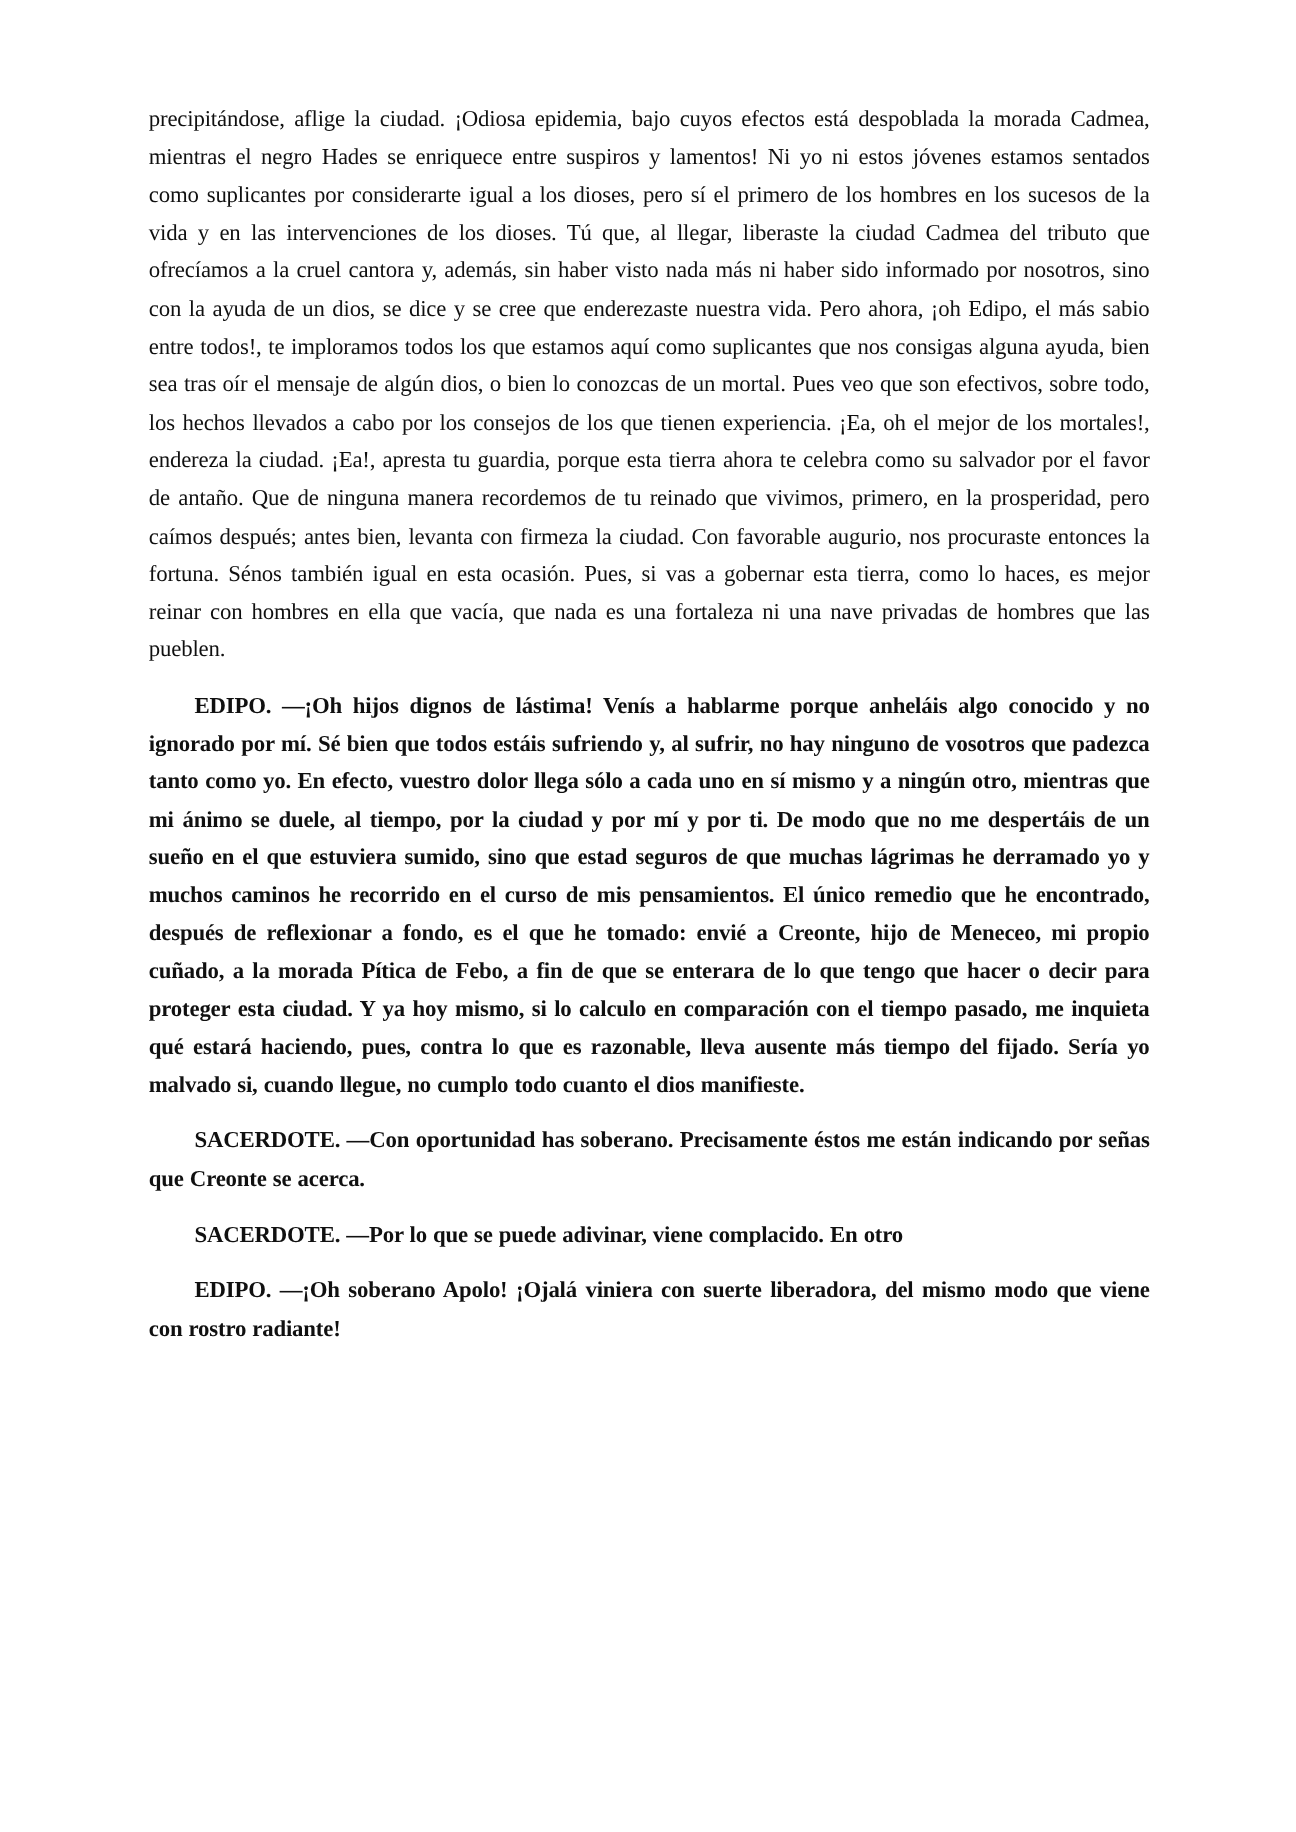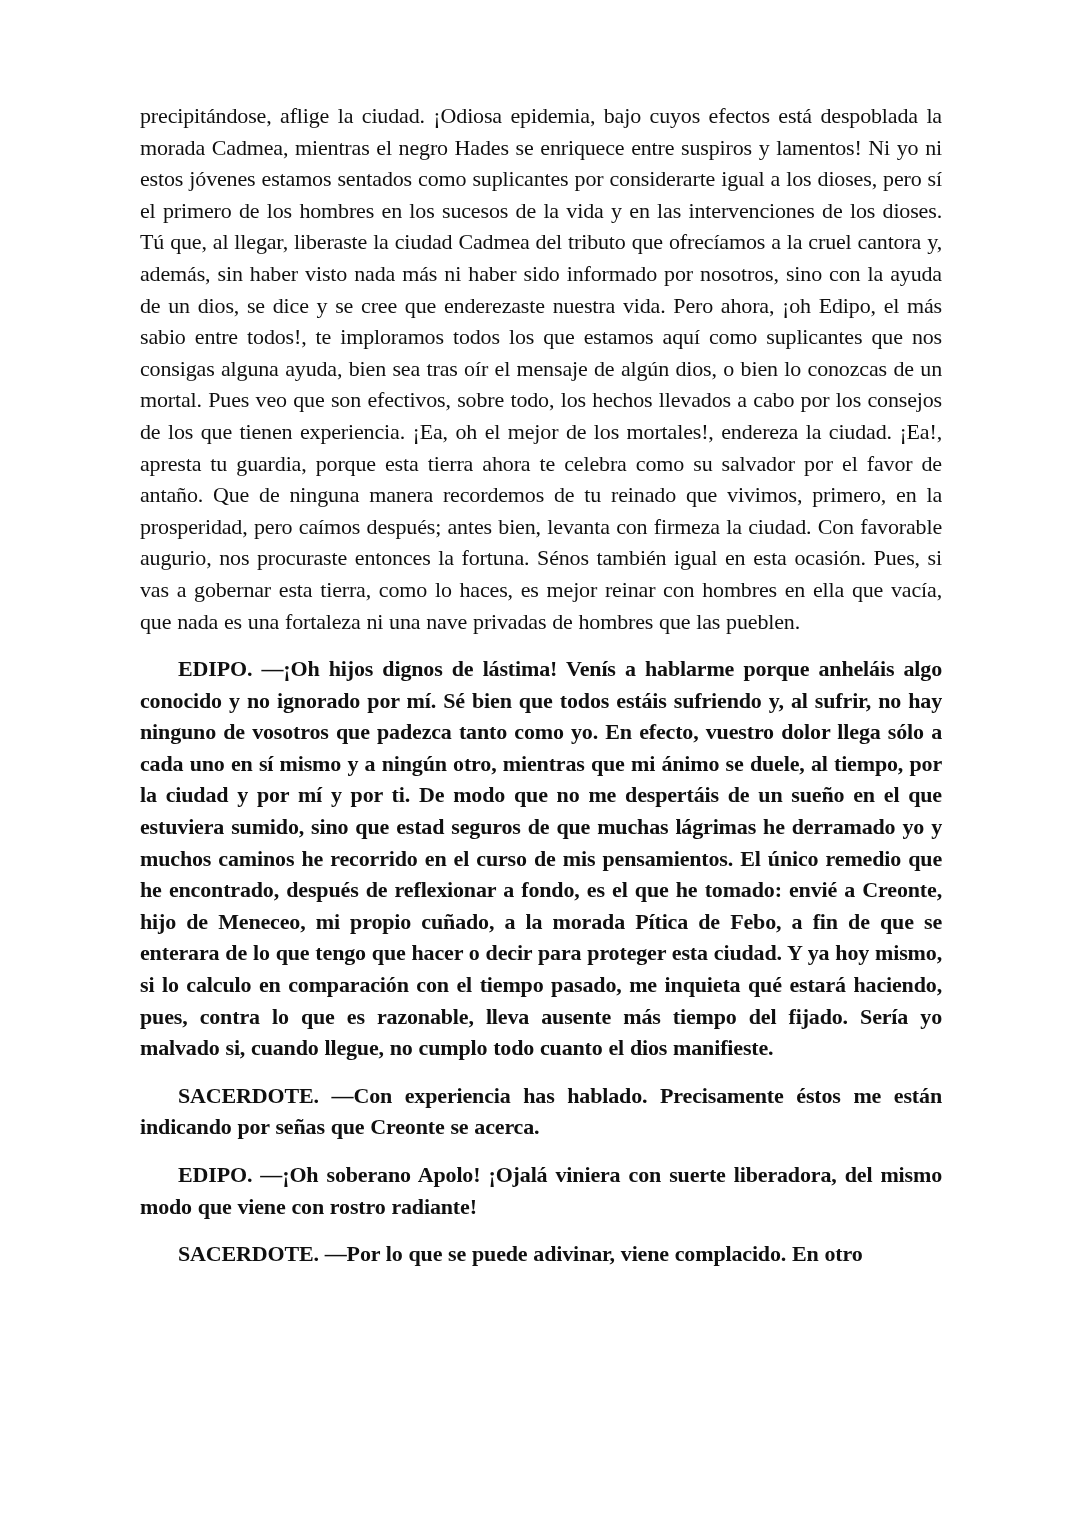--- a/index.html
+++ b/index.html
@@ -15,37 +15,37 @@
   .page {
     box-sizing: border-box;
     width: 1080px;
     height: 1527px;
     padding: 84px 122px 0 124px;
     background: #ffffff;
     color: #101010;
     font-family: "Liberation Serif", "DejaVu Serif", serif;
   }
   .paragraph {
-    margin: 16px;
-    font-size: 22px;
+    margin: 0;
+    font-size: 19px;
     line-height: 31.6px;
     text-align: justify;
     letter-spacing: -0.15px;
     word-spacing: 0.5px;
   }
   .paragraph + .paragraph {
     margin-top: 15px;
   }
   .paragraph.indented {
     text-indent: 38px;
     font-weight: bold;
   }
 </style>
 </head>
 <body>
 
 <div class="page">
   <p class="paragraph">precipitándose, aflige la ciudad. ¡Odiosa epidemia, bajo cuyos efectos está despoblada la morada Cadmea, mientras el negro Hades se enriquece entre suspiros y lamentos! Ni yo ni estos jóvenes estamos sentados como suplicantes por considerarte igual a los dioses, pero sí el primero de los hombres en los sucesos de la vida y en las intervenciones de los dioses. Tú que, al llegar, liberaste la ciudad Cadmea del tributo que ofrecíamos a la cruel cantora y, además, sin haber visto nada más ni haber sido informado por nosotros, sino con la ayuda de un dios, se dice y se cree que enderezaste nuestra vida. Pero ahora, ¡oh Edipo, el más sabio entre todos!, te imploramos todos los que estamos aquí como suplicantes que nos consigas alguna ayuda, bien sea tras oír el mensaje de algún dios, o bien lo conozcas de un mortal. Pues veo que son efectivos, sobre todo, los hechos llevados a cabo por los consejos de los que tienen experiencia. ¡Ea, oh el mejor de los mortales!, endereza la ciudad. ¡Ea!, apresta tu guardia, porque esta tierra ahora te celebra como su salvador por el favor de antaño. Que de ninguna manera recordemos de tu reinado que vivimos, primero, en la prosperidad, pero caímos después; antes bien, levanta con firmeza la ciudad. Con favorable augurio, nos procuraste entonces la fortuna. Sénos también igual en esta ocasión. Pues, si vas a gobernar esta tierra, como lo haces, es mejor reinar con hombres en ella que vacía, que nada es una fortaleza ni una nave privadas de hombres que las pueblen.</p>
   <p class="paragraph indented">EDIPO. —¡Oh hijos dignos de lástima! Venís a hablarme porque anheláis algo conocido y no ignorado por mí. Sé bien que todos estáis sufriendo y, al sufrir, no hay ninguno de vosotros que padezca tanto como yo. En efecto, vuestro dolor llega sólo a cada uno en sí mismo y a ningún otro, mientras que mi ánimo se duele, al tiempo, por la ciudad y por mí y por ti. De modo que no me despertáis de un sueño en el que estuviera sumido, sino que estad seguros de que muchas lágrimas he derramado yo y muchos caminos he recorrido en el curso de mis pensamientos. El único remedio que he encontrado, después de reflexionar a fondo, es el que he tomado: envié a Creonte, hijo de Meneceo, mi propio cuñado, a la morada Pítica de Febo, a fin de que se enterara de lo que tengo que hacer o decir para proteger esta ciudad. Y ya hoy mismo, si lo calculo en comparación con el tiempo pasado, me inquieta qué estará haciendo, pues, contra lo que es razonable, lleva ausente más tiempo del fijado. Sería yo malvado si, cuando llegue, no cumplo todo cuanto el dios manifieste.</p>
-  <p class="paragraph indented">SACERDOTE. —Con experiencia has hablado. Precisamente éstos me están indicando por señas que Creonte se acerca.</p>
+  <p class="paragraph indented">SACERDOTE. —Con oportunidad has soberano. Precisamente éstos me están indicando por señas que Creonte se acerca.</p>
+  <p class="paragraph indented">SACERDOTE. —Por lo que se puede adivinar, viene complacido. En otro</p>
   <p class="paragraph indented">EDIPO. —¡Oh soberano Apolo! ¡Ojalá viniera con suerte liberadora, del mismo modo que viene con rostro radiante!</p>
-  <p class="paragraph indented">SACERDOTE. —Por lo que se puede adivinar, viene complacido. En otro</p>
 </div>
 
 </body></html>

